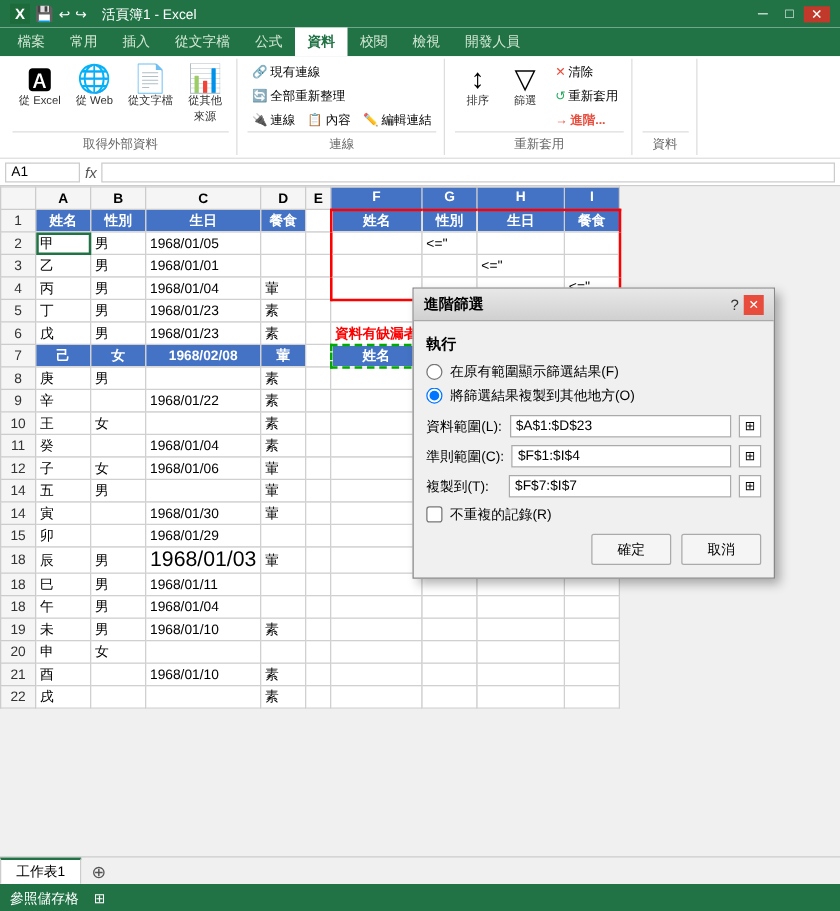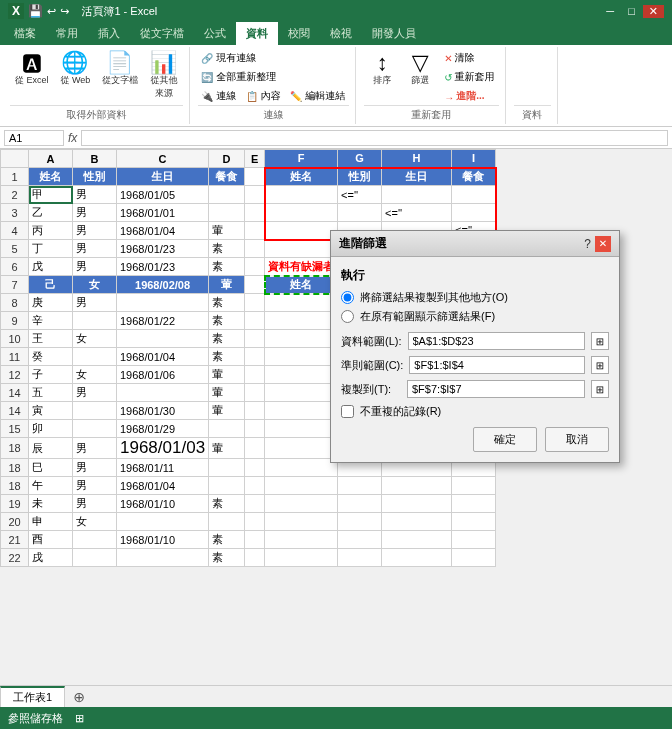--- a/index.html
+++ b/index.html
@@ -487,26 +487,26 @@
       <span>進階篩選</span>
       <div style="display:flex;gap:4px;">
         <button class="dialog-help">?</button>
         <button class="dialog-close">✕</button>
       </div>
     </div>
     <div class="dialog-body">
       <div class="dialog-section">
         <div class="dialog-section-title">執行</div>
         <div class="radio-row">
+          <input type="radio" name="filter-action" style="">
+          <label>在原有範圍顯示篩選結果(F)</label>
+        </div>
+        <div class="radio-row">
           <input type="radio" name="filter-action" checked="" style="">
           <label>將篩選結果複製到其他地方(O)</label>
-        </div>
-        <div class="radio-row">
-          <input type="radio" name="filter-action" style="">
-          <label>在原有範圍顯示篩選結果(F)</label>
         </div>
       </div>
       <div class="form-row">
         <label class="form-label">資料範圍(L):</label>
         <input class="form-input" value="$A$1:$D$23" style="">
         <div class="form-icon">⊞</div>
       </div>
       <div class="form-row">
         <label class="form-label">準則範圍(C):</label>
         <input class="form-input" value="$F$1:$I$4" style="">

